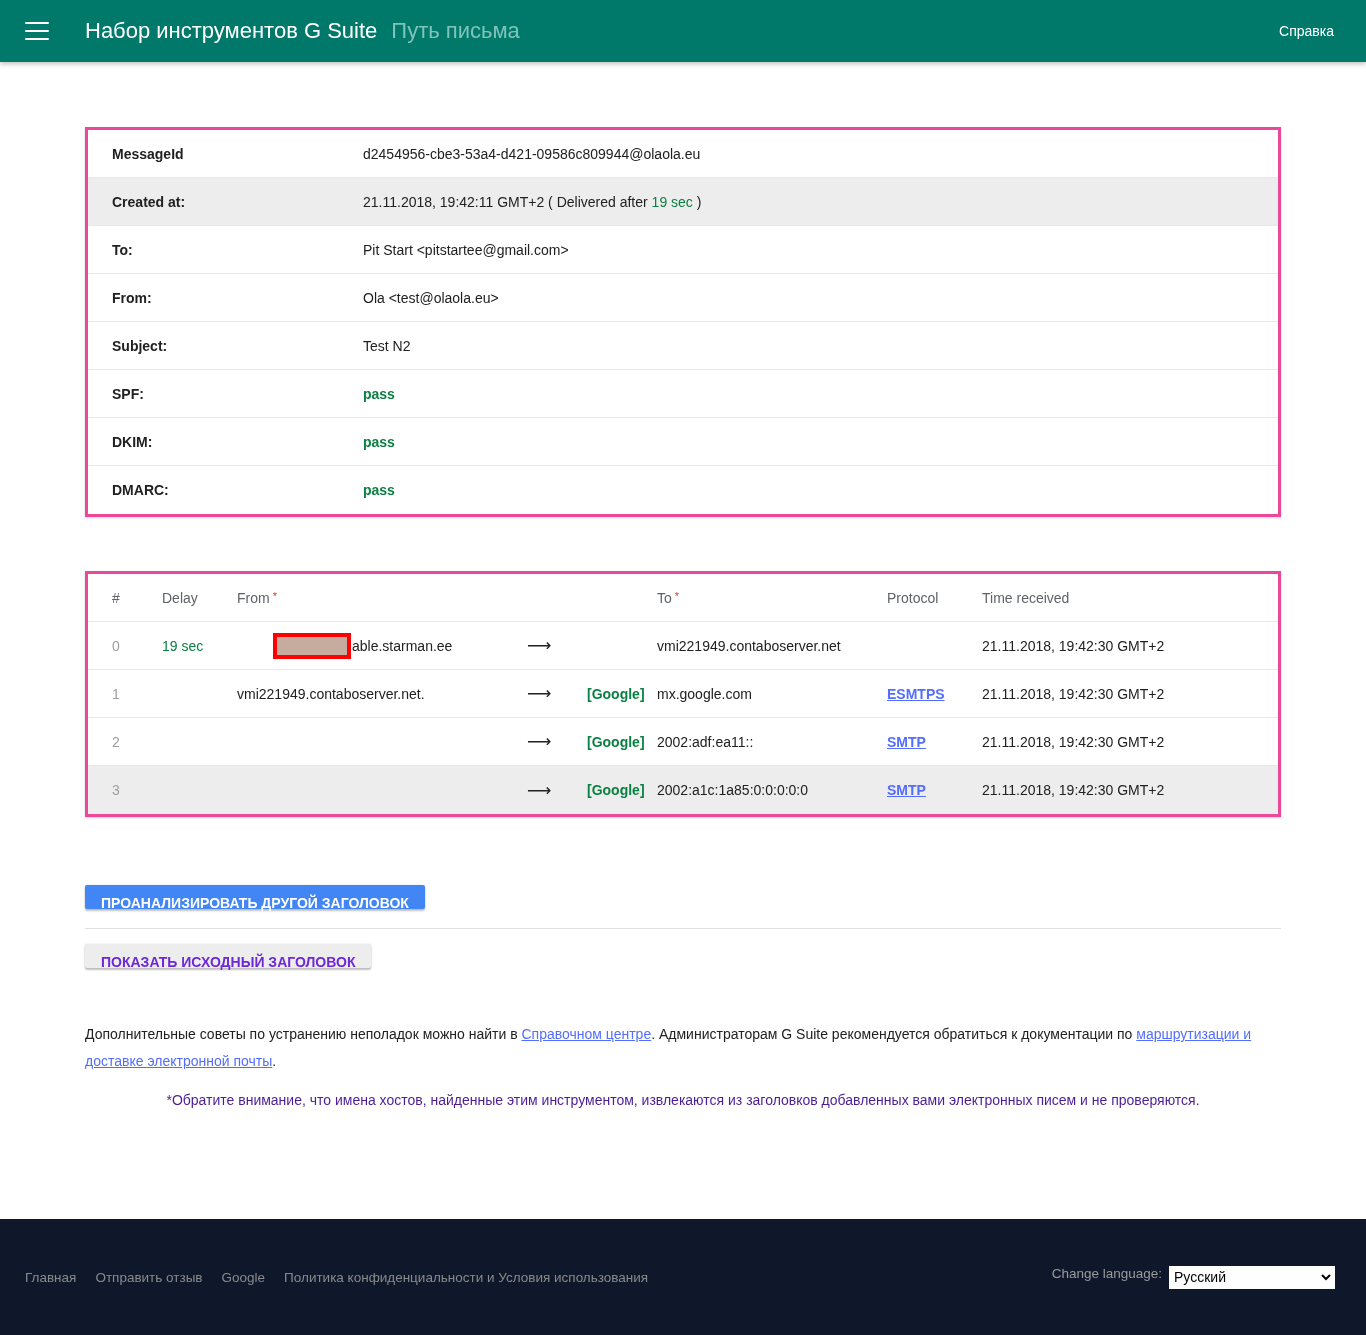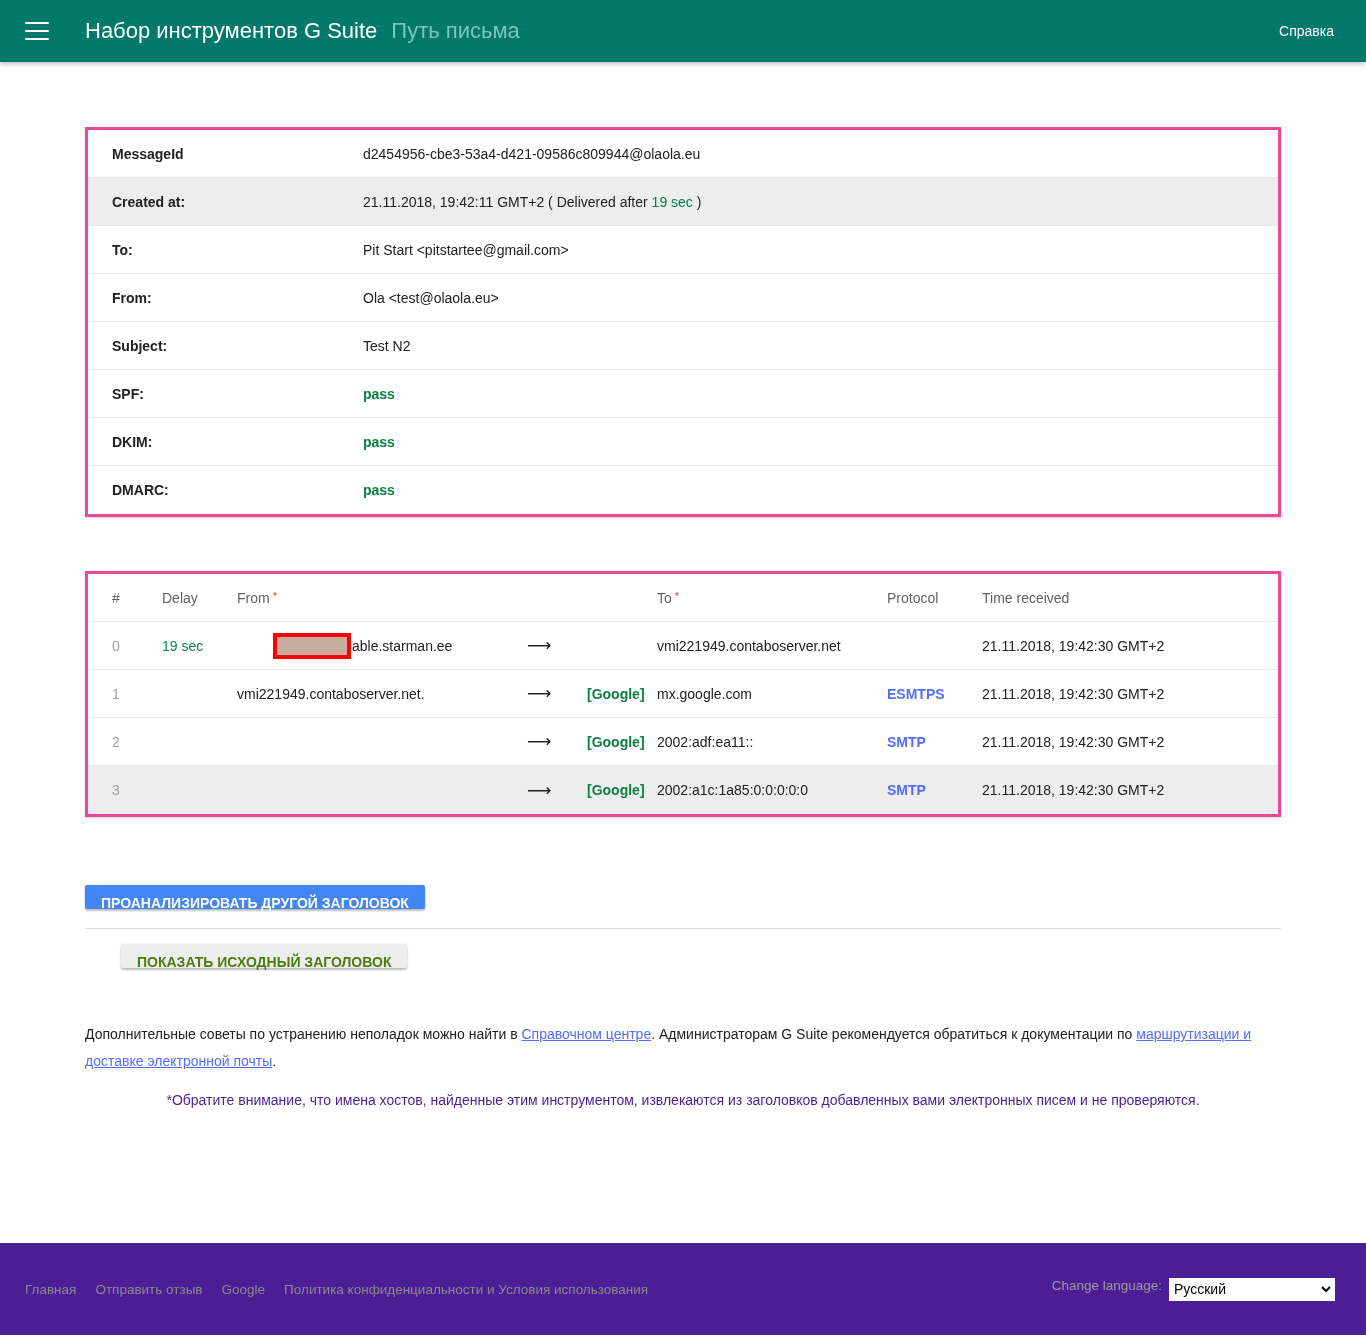--- a/index.html
+++ b/index.html
@@ -31,35 +31,35 @@
   .hrow { display:grid; grid-template-columns:50px 75px 290px 60px 70px 230px 95px 1fr; align-items:center; min-height:48px; padding:0 24px; border-bottom:1px solid #e9e9e9; font-size:14px; }
   .hrow:last-child { border-bottom:none; }
   .hrow.shaded { background:#ededed; }
   .hrow.hhead { color:#5f6368; font-weight:400; }
   .hrow .sup-star { color:#d23f31; font-size:11px; vertical-align:top; margin-left:3px; }
   .num { color:#9e9e9e; }
   .fromcell { display:flex; align-items:center;padding-left:36px; }
   .redacted { display:inline-block; width:78px; height:26px; background:#c6ac9e; border:4px solid #ff0000; margin-right:1px; flex:0 0 auto; }
   .arrow { color:#212121; font-size:17px; }
   .gtag { color:#0b8043; font-weight:bold; white-space:nowrap; }
-  a.proto { color:#536dfe; font-weight:bold; }
+  a.proto { color:#536dfe; font-weight:bold; text-decoration:underline; }
 
   
   .btn { display:inline-block; height:24px; line-height:36px; padding:0 16px; border:none; border-radius:2px; font-family:"Liberation Sans", sans-serif; font-size:14px; font-weight:bold; cursor:pointer; box-shadow:0 2px 2px 0 rgba(0,0,0,.24), 0 0 2px 0 rgba(0,0,0,.12); }
   .btn-primary { background:#4285f4; color:#fff; margin-top:68px; }
   .divider { border-top:1px solid #e0e0e0; margin-top:16px; }
-  .btn-secondary { background:#ededed; color:#4d7c0f; margin-top:15px;margin-left:36px; }
+  .btn-secondary { background:#ededed; color:#6d28d9; margin-top:15px; }
 
   
   .note1 { margin-top:50px; font-size:14px; line-height:1.9; color:#212121; }
   .note2 { margin-top:13px; font-size:14px; line-height:1.9; color:#4c1d95;text-align:center; }
   .note1 a, .note2 a { color:#536dfe; text-decoration:underline; cursor:pointer; }
 
   
-  footer { margin-top:auto; background:#4c1d95; height:92px; display:flex; align-items:center; padding:0 31px 0 25px; flex:0 0 auto; }
+  footer { margin-top:auto; background:#0f172a; height:116px; display:flex; align-items:center; padding:0 31px 0 25px; flex:0 0 auto; }
   .f-links { display:flex; gap:19px; align-items:center; }
   .f-links a { color:#8a8a8a; font-size:13.5px; text-decoration:none; cursor:pointer; white-space:nowrap; }
   .lang { margin-left:auto; display:flex; gap:7px; }
   .lang-label { color:#9b9b9b; font-size:13.5px; }
   .lang select { width:166px; height:23px; font-family:"Liberation Sans", sans-serif; font-size:14px; background:#fff; color:#000; border:1px solid #fff; }
 </style>
 </head>
 <body>
 
 <div id="page">

